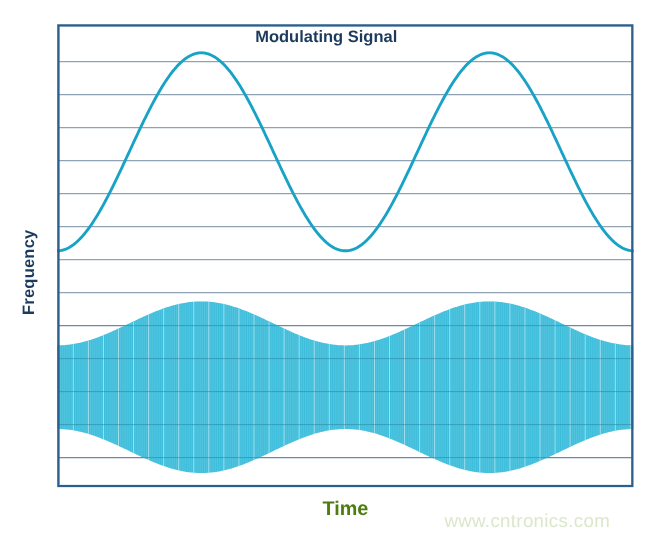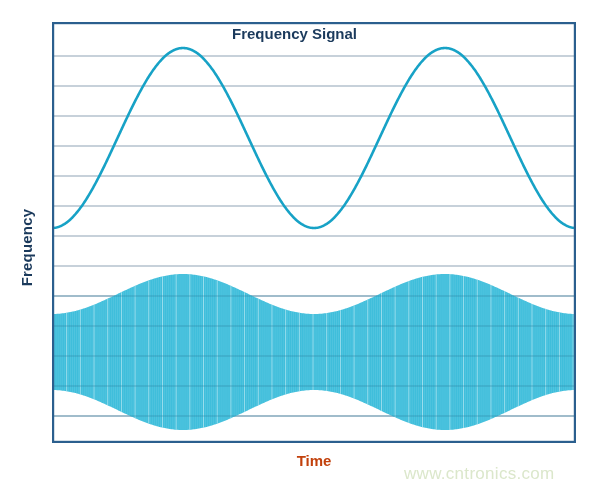--- a/index.html
+++ b/index.html
@@ -38,23 +38,23 @@
     font-weight: bold;
     color: #1b3a5c;
     letter-spacing: 0.2px;
   }
   .x-axis-label {
     position: absolute;
     left: 52px;
     top: 452px;
     width: 524px;
     text-align: center;
-    font-size: 15px;
+    font-size: 18px;
     font-weight: bold;
-    color: #c2410c;
+    color: #4d7c0f;
   }
   .plot-wrap {
     position: absolute;
     left: 52px;
     top: 22px;
     width: 524px;
     height: 421px;
   }
   .plot-svg {
     display: block;
@@ -380,20 +380,20 @@
           <line x1="1" x2="523" y1="274" y2="274" stroke="#2b7f9e" stroke-width="0.9" opacity="0.55"></line>
           <line x1="1" x2="523" y1="304" y2="304" stroke="#2b7f9e" stroke-width="0.9" opacity="0.55"></line>
           <line x1="1" x2="523" y1="334" y2="334" stroke="#2b7f9e" stroke-width="0.9" opacity="0.55"></line>
           <line x1="1" x2="523" y1="364" y2="364" stroke="#2b7f9e" stroke-width="0.9" opacity="0.55"></line>
           <line x1="1" x2="523" y1="394" y2="394" stroke="#2b7f9e" stroke-width="0.9" opacity="0.55"></line>
         </g>
       <path id="mod-curve" fill="none" stroke="#17a2c6" stroke-width="2.6" stroke-linecap="round" d="M0.00 206.00L0.87 205.98L1.75 205.92L2.62 205.82L3.49 205.68L4.37 205.51L5.24 205.29L6.11 205.03L6.99 204.74L7.86 204.41L8.73 204.03L9.61 203.62L10.48 203.17L11.35 202.68L12.23 202.16L13.10 201.60L13.97 200.99L14.85 200.36L15.72 199.68L16.59 198.97L17.47 198.22L18.34 197.43L19.21 196.61L20.09 195.76L20.96 194.87L21.83 193.94L22.71 192.98L23.58 191.99L24.45 190.96L25.33 189.90L26.20 188.81L27.07 187.69L27.95 186.53L28.82 185.35L29.69 184.13L30.57 182.88L31.44 181.61L32.31 180.30L33.19 178.97L34.06 177.61L34.93 176.22L35.81 174.81L36.68 173.37L37.55 171.90L38.43 170.41L39.30 168.90L40.17 167.36L41.05 165.81L41.92 164.22L42.79 162.62L43.67 161.00L44.54 159.36L45.41 157.70L46.29 156.02L47.16 154.32L48.03 152.61L48.91 150.88L49.78 149.13L50.65 147.37L51.53 145.60L52.40 143.81L53.27 142.01L54.15 140.20L55.02 138.38L55.89 136.55L56.77 134.71L57.64 132.86L58.51 131.01L59.39 129.15L60.26 127.28L61.13 125.41L62.01 123.53L62.88 121.65L63.75 119.77L64.63 117.88L65.50 116.00L66.37 114.12L67.25 112.23L68.12 110.35L68.99 108.47L69.87 106.59L70.74 104.72L71.61 102.85L72.49 100.99L73.36 99.14L74.23 97.29L75.11 95.45L75.98 93.62L76.85 91.80L77.73 89.99L78.60 88.19L79.47 86.40L80.35 84.63L81.22 82.87L82.09 81.12L82.97 79.39L83.84 77.68L84.71 75.98L85.59 74.30L86.46 72.64L87.33 71.00L88.21 69.38L89.08 67.78L89.95 66.19L90.83 64.64L91.70 63.10L92.57 61.59L93.45 60.10L94.32 58.63L95.19 57.19L96.07 55.78L96.94 54.39L97.81 53.03L98.69 51.70L99.56 50.39L100.43 49.12L101.31 47.87L102.18 46.65L103.05 45.47L103.93 44.31L104.80 43.19L105.67 42.10L106.55 41.04L107.42 40.01L108.29 39.02L109.17 38.06L110.04 37.13L110.91 36.24L111.79 35.39L112.66 34.57L113.53 33.78L114.41 33.03L115.28 32.32L116.15 31.64L117.03 31.01L117.90 30.40L118.77 29.84L119.65 29.32L120.52 28.83L121.39 28.38L122.27 27.97L123.14 27.59L124.01 27.26L124.89 26.97L125.76 26.71L126.63 26.49L127.51 26.32L128.38 26.18L129.25 26.08L130.13 26.02L131.00 26.00L131.87 26.02L132.75 26.08L133.62 26.18L134.49 26.32L135.37 26.49L136.24 26.71L137.11 26.97L137.99 27.26L138.86 27.59L139.73 27.97L140.61 28.38L141.48 28.83L142.35 29.32L143.23 29.84L144.10 30.40L144.97 31.01L145.85 31.64L146.72 32.32L147.59 33.03L148.47 33.78L149.34 34.57L150.21 35.39L151.09 36.24L151.96 37.13L152.83 38.06L153.71 39.02L154.58 40.01L155.45 41.04L156.33 42.10L157.20 43.19L158.07 44.31L158.95 45.47L159.82 46.65L160.69 47.87L161.57 49.12L162.44 50.39L163.31 51.70L164.19 53.03L165.06 54.39L165.93 55.78L166.81 57.19L167.68 58.63L168.55 60.10L169.43 61.59L170.30 63.10L171.17 64.64L172.05 66.19L172.92 67.78L173.79 69.38L174.67 71.00L175.54 72.64L176.41 74.30L177.29 75.98L178.16 77.68L179.03 79.39L179.91 81.12L180.78 82.87L181.65 84.63L182.53 86.40L183.40 88.19L184.27 89.99L185.15 91.80L186.02 93.62L186.89 95.45L187.77 97.29L188.64 99.14L189.51 100.99L190.39 102.85L191.26 104.72L192.13 106.59L193.01 108.47L193.88 110.35L194.75 112.23L195.63 114.12L196.50 116.00L197.37 117.88L198.25 119.77L199.12 121.65L199.99 123.53L200.87 125.41L201.74 127.28L202.61 129.15L203.49 131.01L204.36 132.86L205.23 134.71L206.11 136.55L206.98 138.38L207.85 140.20L208.73 142.01L209.60 143.81L210.47 145.60L211.35 147.37L212.22 149.13L213.09 150.88L213.97 152.61L214.84 154.32L215.71 156.02L216.59 157.70L217.46 159.36L218.33 161.00L219.21 162.62L220.08 164.22L220.95 165.81L221.83 167.36L222.70 168.90L223.57 170.41L224.45 171.90L225.32 173.37L226.19 174.81L227.07 176.22L227.94 177.61L228.81 178.97L229.69 180.30L230.56 181.61L231.43 182.88L232.31 184.13L233.18 185.35L234.05 186.53L234.93 187.69L235.80 188.81L236.67 189.90L237.55 190.96L238.42 191.99L239.29 192.98L240.17 193.94L241.04 194.87L241.91 195.76L242.79 196.61L243.66 197.43L244.53 198.22L245.41 198.97L246.28 199.68L247.15 200.36L248.03 200.99L248.90 201.60L249.77 202.16L250.65 202.68L251.52 203.17L252.39 203.62L253.27 204.03L254.14 204.41L255.01 204.74L255.89 205.03L256.76 205.29L257.63 205.51L258.51 205.68L259.38 205.82L260.25 205.92L261.13 205.98L262.00 206.00L262.87 205.98L263.75 205.92L264.62 205.82L265.49 205.68L266.37 205.51L267.24 205.29L268.11 205.03L268.99 204.74L269.86 204.41L270.73 204.03L271.61 203.62L272.48 203.17L273.35 202.68L274.23 202.16L275.10 201.60L275.97 200.99L276.85 200.36L277.72 199.68L278.59 198.97L279.47 198.22L280.34 197.43L281.21 196.61L282.09 195.76L282.96 194.87L283.83 193.94L284.71 192.98L285.58 191.99L286.45 190.96L287.33 189.90L288.20 188.81L289.07 187.69L289.95 186.53L290.82 185.35L291.69 184.13L292.57 182.88L293.44 181.61L294.31 180.30L295.19 178.97L296.06 177.61L296.93 176.22L297.81 174.81L298.68 173.37L299.55 171.90L300.43 170.41L301.30 168.90L302.17 167.36L303.05 165.81L303.92 164.22L304.79 162.62L305.67 161.00L306.54 159.36L307.41 157.70L308.29 156.02L309.16 154.32L310.03 152.61L310.91 150.88L311.78 149.13L312.65 147.37L313.53 145.60L314.40 143.81L315.27 142.01L316.15 140.20L317.02 138.38L317.89 136.55L318.77 134.71L319.64 132.86L320.51 131.01L321.39 129.15L322.26 127.28L323.13 125.41L324.01 123.53L324.88 121.65L325.75 119.77L326.63 117.88L327.50 116.00L328.37 114.12L329.25 112.23L330.12 110.35L330.99 108.47L331.87 106.59L332.74 104.72L333.61 102.85L334.49 100.99L335.36 99.14L336.23 97.29L337.11 95.45L337.98 93.62L338.85 91.80L339.73 89.99L340.60 88.19L341.47 86.40L342.35 84.63L343.22 82.87L344.09 81.12L344.97 79.39L345.84 77.68L346.71 75.98L347.59 74.30L348.46 72.64L349.33 71.00L350.21 69.38L351.08 67.78L351.95 66.19L352.83 64.64L353.70 63.10L354.57 61.59L355.45 60.10L356.32 58.63L357.19 57.19L358.07 55.78L358.94 54.39L359.81 53.03L360.69 51.70L361.56 50.39L362.43 49.12L363.31 47.87L364.18 46.65L365.05 45.47L365.93 44.31L366.80 43.19L367.67 42.10L368.55 41.04L369.42 40.01L370.29 39.02L371.17 38.06L372.04 37.13L372.91 36.24L373.79 35.39L374.66 34.57L375.53 33.78L376.41 33.03L377.28 32.32L378.15 31.64L379.03 31.01L379.90 30.40L380.77 29.84L381.65 29.32L382.52 28.83L383.39 28.38L384.27 27.97L385.14 27.59L386.01 27.26L386.89 26.97L387.76 26.71L388.63 26.49L389.51 26.32L390.38 26.18L391.25 26.08L392.13 26.02L393.00 26.00L393.87 26.02L394.75 26.08L395.62 26.18L396.49 26.32L397.37 26.49L398.24 26.71L399.11 26.97L399.99 27.26L400.86 27.59L401.73 27.97L402.61 28.38L403.48 28.83L404.35 29.32L405.23 29.84L406.10 30.40L406.97 31.01L407.85 31.64L408.72 32.32L409.59 33.03L410.47 33.78L411.34 34.57L412.21 35.39L413.09 36.24L413.96 37.13L414.83 38.06L415.71 39.02L416.58 40.01L417.45 41.04L418.33 42.10L419.20 43.19L420.07 44.31L420.95 45.47L421.82 46.65L422.69 47.87L423.57 49.12L424.44 50.39L425.31 51.70L426.19 53.03L427.06 54.39L427.93 55.78L428.81 57.19L429.68 58.63L430.55 60.10L431.43 61.59L432.30 63.10L433.17 64.64L434.05 66.19L434.92 67.78L435.79 69.38L436.67 71.00L437.54 72.64L438.41 74.30L439.29 75.98L440.16 77.68L441.03 79.39L441.91 81.12L442.78 82.87L443.65 84.63L444.53 86.40L445.40 88.19L446.27 89.99L447.15 91.80L448.02 93.62L448.89 95.45L449.77 97.29L450.64 99.14L451.51 100.99L452.39 102.85L453.26 104.72L454.13 106.59L455.01 108.47L455.88 110.35L456.75 112.23L457.63 114.12L458.50 116.00L459.37 117.88L460.25 119.77L461.12 121.65L461.99 123.53L462.87 125.41L463.74 127.28L464.61 129.15L465.49 131.01L466.36 132.86L467.23 134.71L468.11 136.55L468.98 138.38L469.85 140.20L470.73 142.01L471.60 143.81L472.47 145.60L473.35 147.37L474.22 149.13L475.09 150.88L475.97 152.61L476.84 154.32L477.71 156.02L478.59 157.70L479.46 159.36L480.33 161.00L481.21 162.62L482.08 164.22L482.95 165.81L483.83 167.36L484.70 168.90L485.57 170.41L486.45 171.90L487.32 173.37L488.19 174.81L489.07 176.22L489.94 177.61L490.81 178.97L491.69 180.30L492.56 181.61L493.43 182.88L494.31 184.13L495.18 185.35L496.05 186.53L496.93 187.69L497.80 188.81L498.67 189.90L499.55 190.96L500.42 191.99L501.29 192.98L502.17 193.94L503.04 194.87L503.91 195.76L504.79 196.61L505.66 197.43L506.53 198.22L507.41 198.97L508.28 199.68L509.15 200.36L510.03 200.99L510.90 201.60L511.77 202.16L512.65 202.68L513.52 203.17L514.39 203.62L515.27 204.03L516.14 204.41L517.01 204.74L517.89 205.03L518.76 205.29L519.63 205.51L520.51 205.68L521.38 205.82L522.25 205.92L523.13 205.98L524.00 206.00"></path>
       <rect x="1" y="1" width="522" height="419" fill="none" stroke="#2b5f8e" stroke-width="2.4"></rect>
     </svg>
 
-    <div class="series-label label-modulating">Frequency Signal</div>
+    <div class="series-label label-modulating">Modulating Signal</div>
   </div>
 
   <div class="x-axis-label">Time</div>
 
   <div class="watermark">www.cntronics.com</div>
 
 </div>
 
 </body></html>

